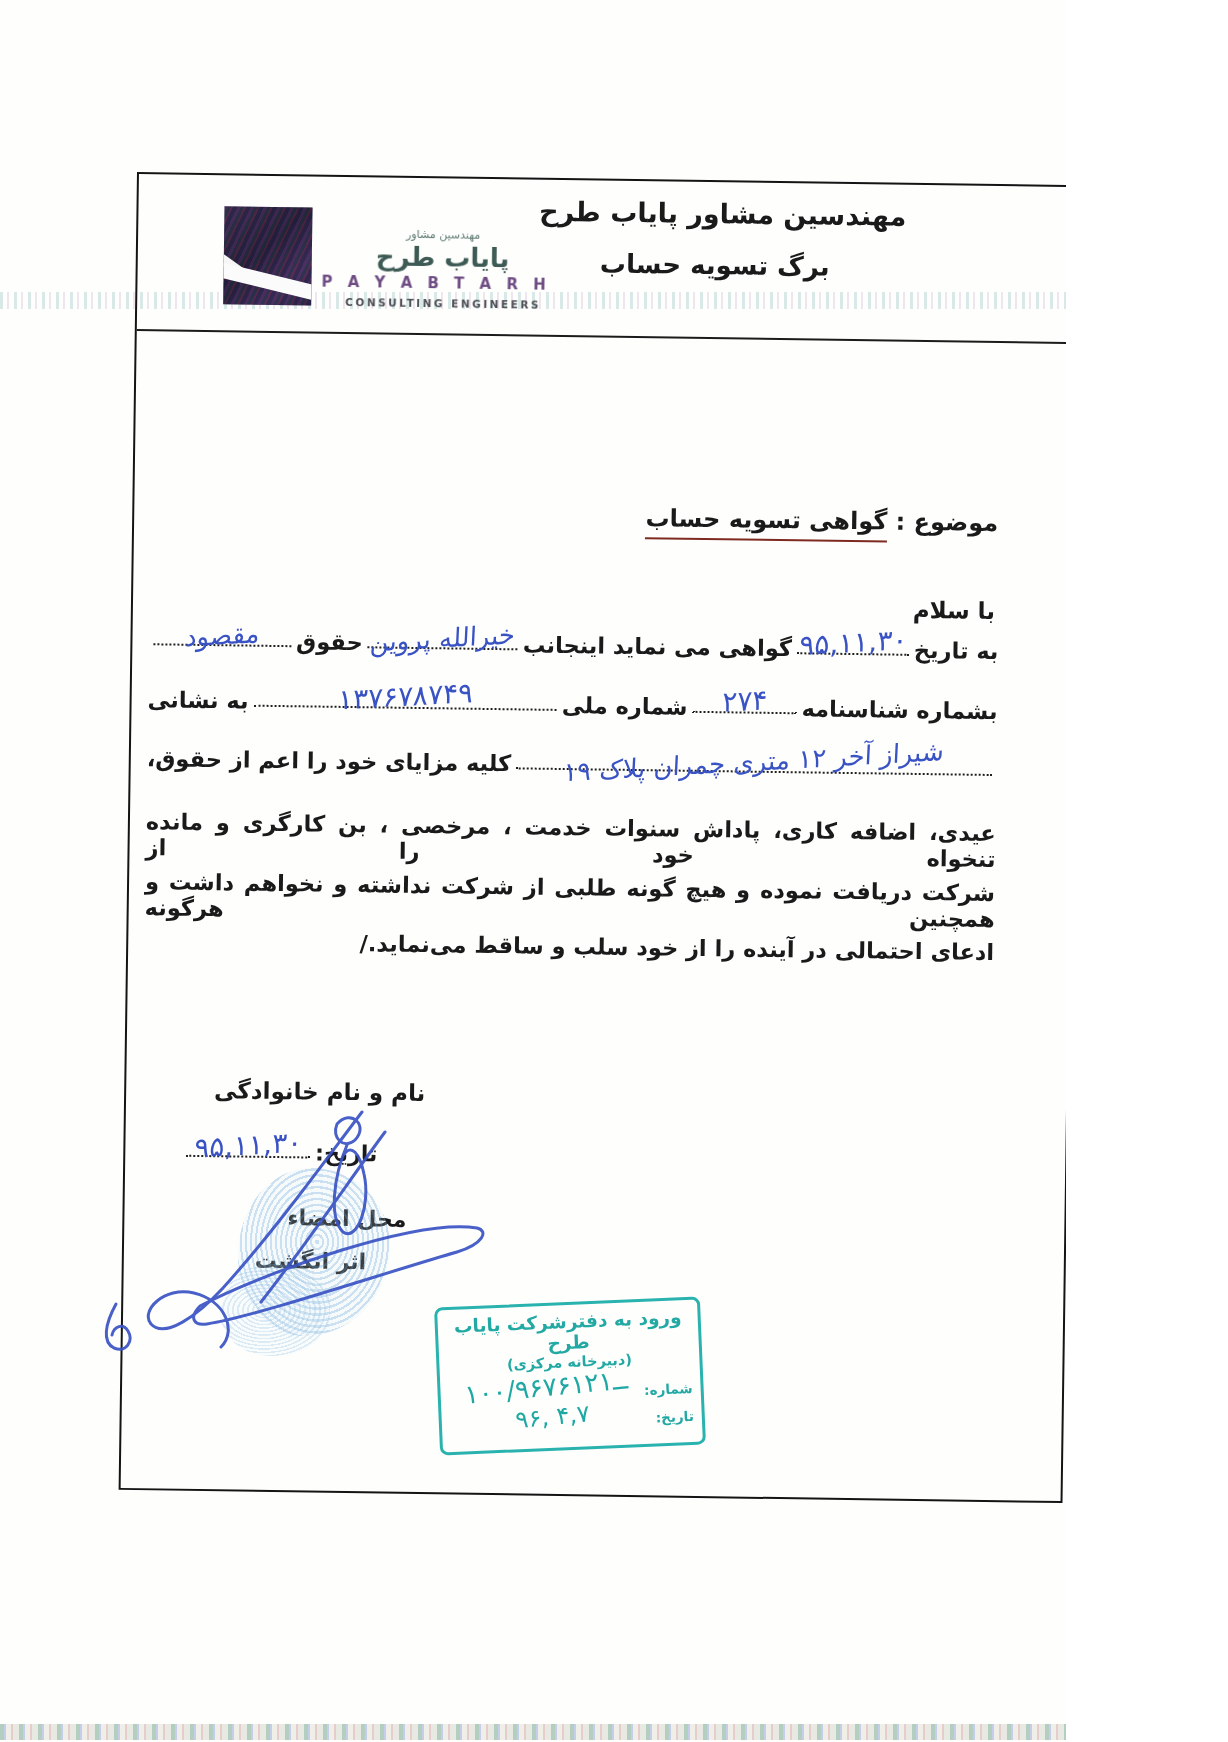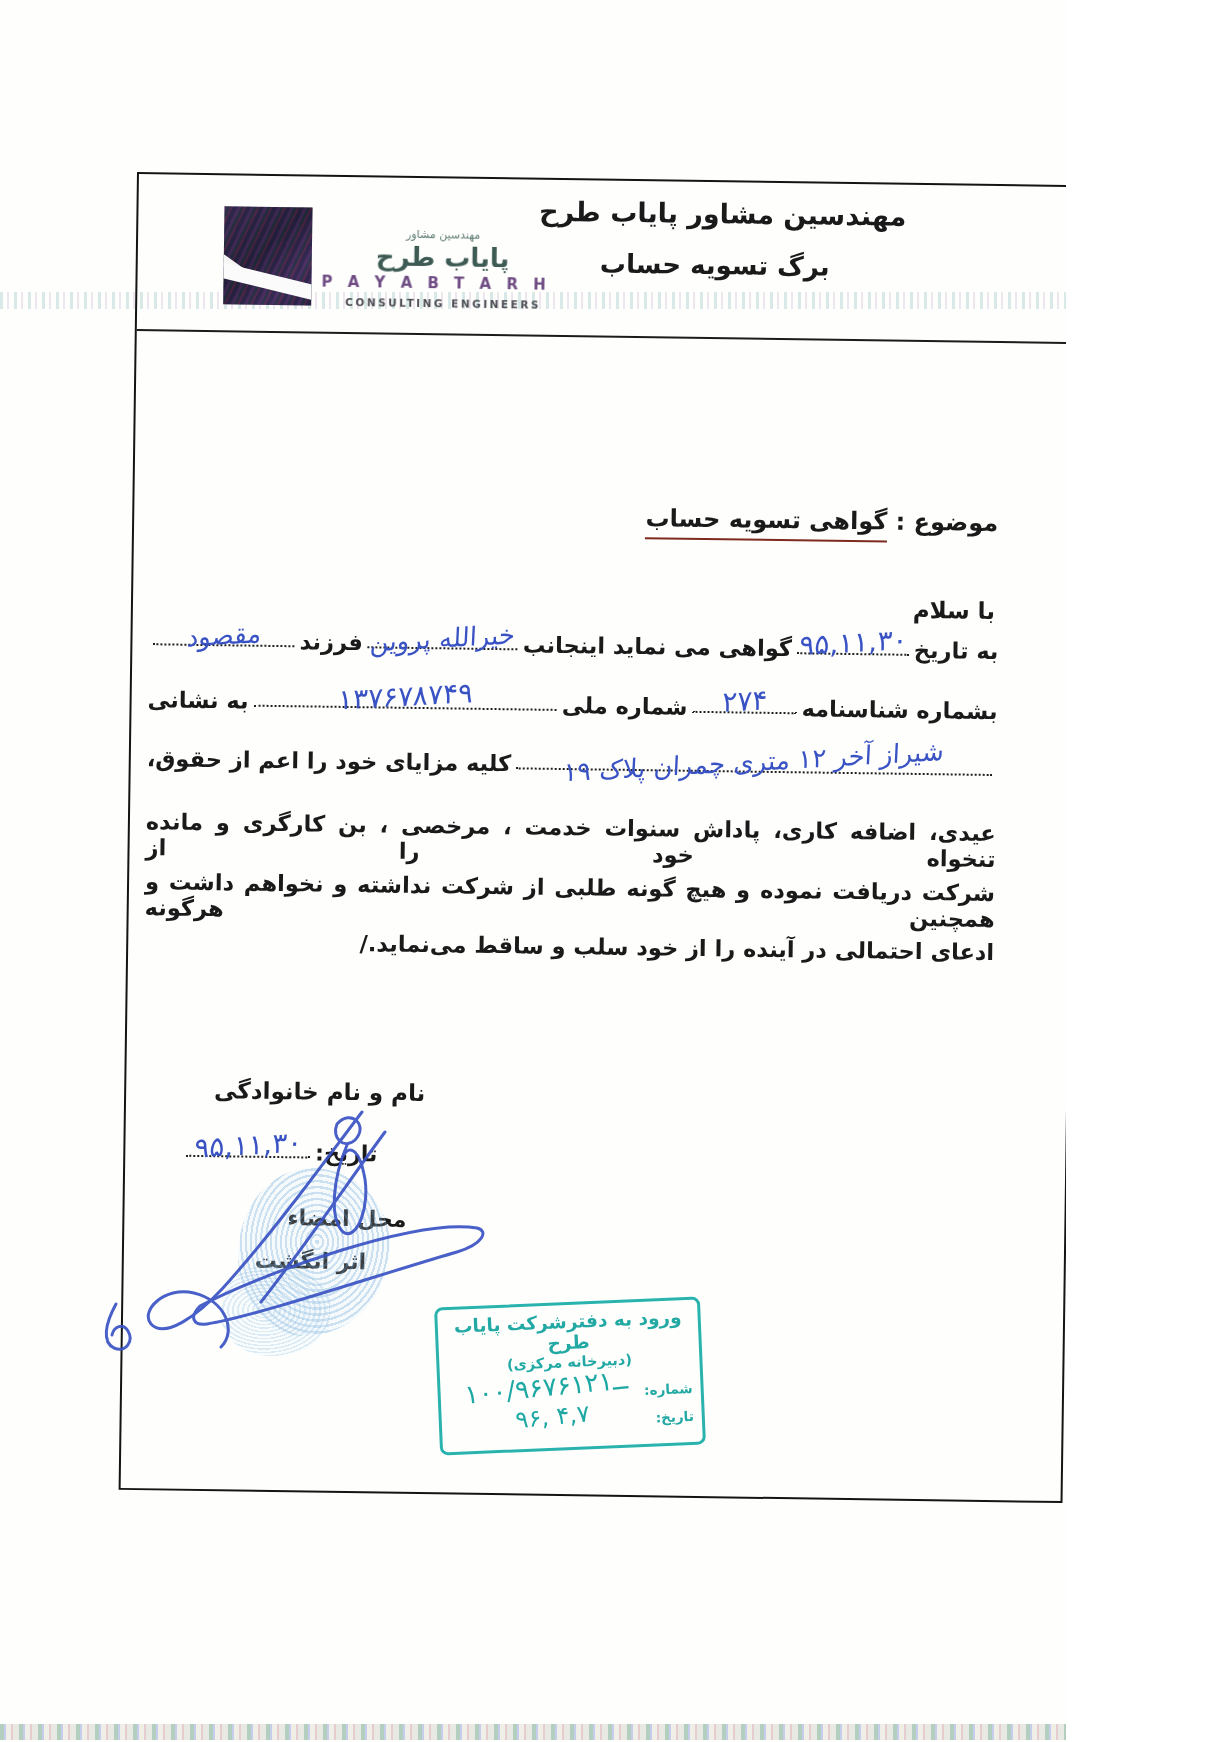--- a/index.html
+++ b/index.html
@@ -100,21 +100,21 @@
 
     <div class="bodyline t1">
       <span>به تاریخ</span>
       <span class="dots" style="width:112px;">
         <span class="hw num">۹۵,۱۱,۳۰</span>
       </span>
       <span>گواهی می نماید اینجانب</span>
       <span class="dots" style="width:150px;">
         <span class="hw small">خیرالله پروین</span>
       </span>
-      <span>فرزند</span>
+      <span>حقوق</span>
       <span class="dots flex1">
         <span class="hw small">مقصود</span>
       </span>
     </div>
 
     <div class="bodyline t2">
       <span>بشماره شناسنامه</span>
       <span class="dots" style="width:104px;">
         <span class="hw num">۲۷۴</span>
       </span>

